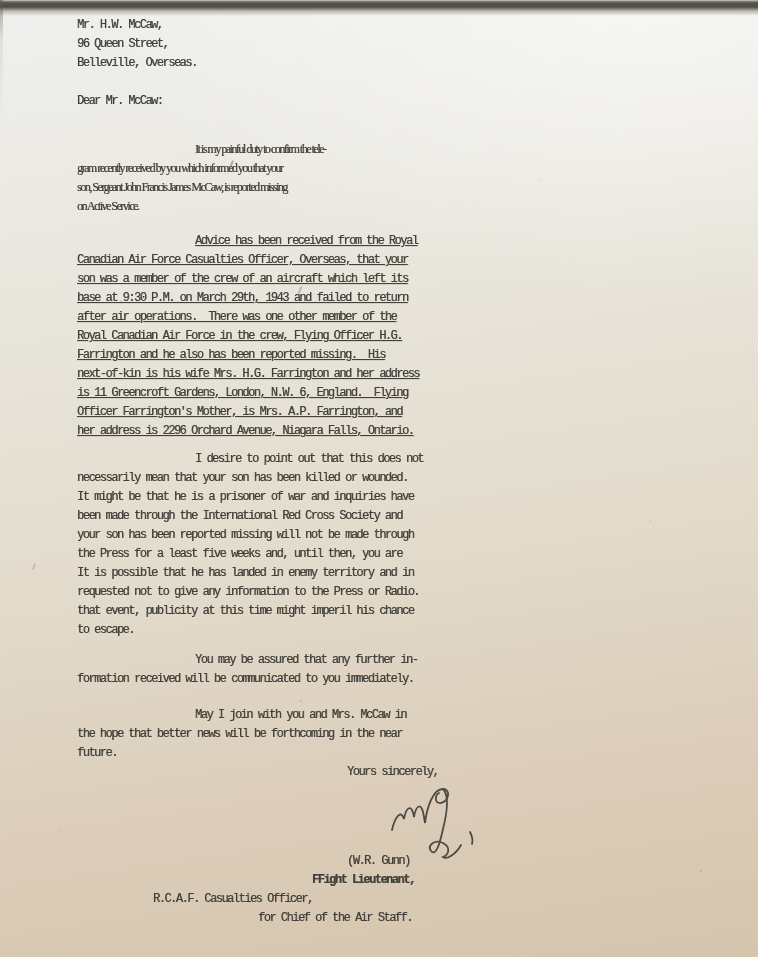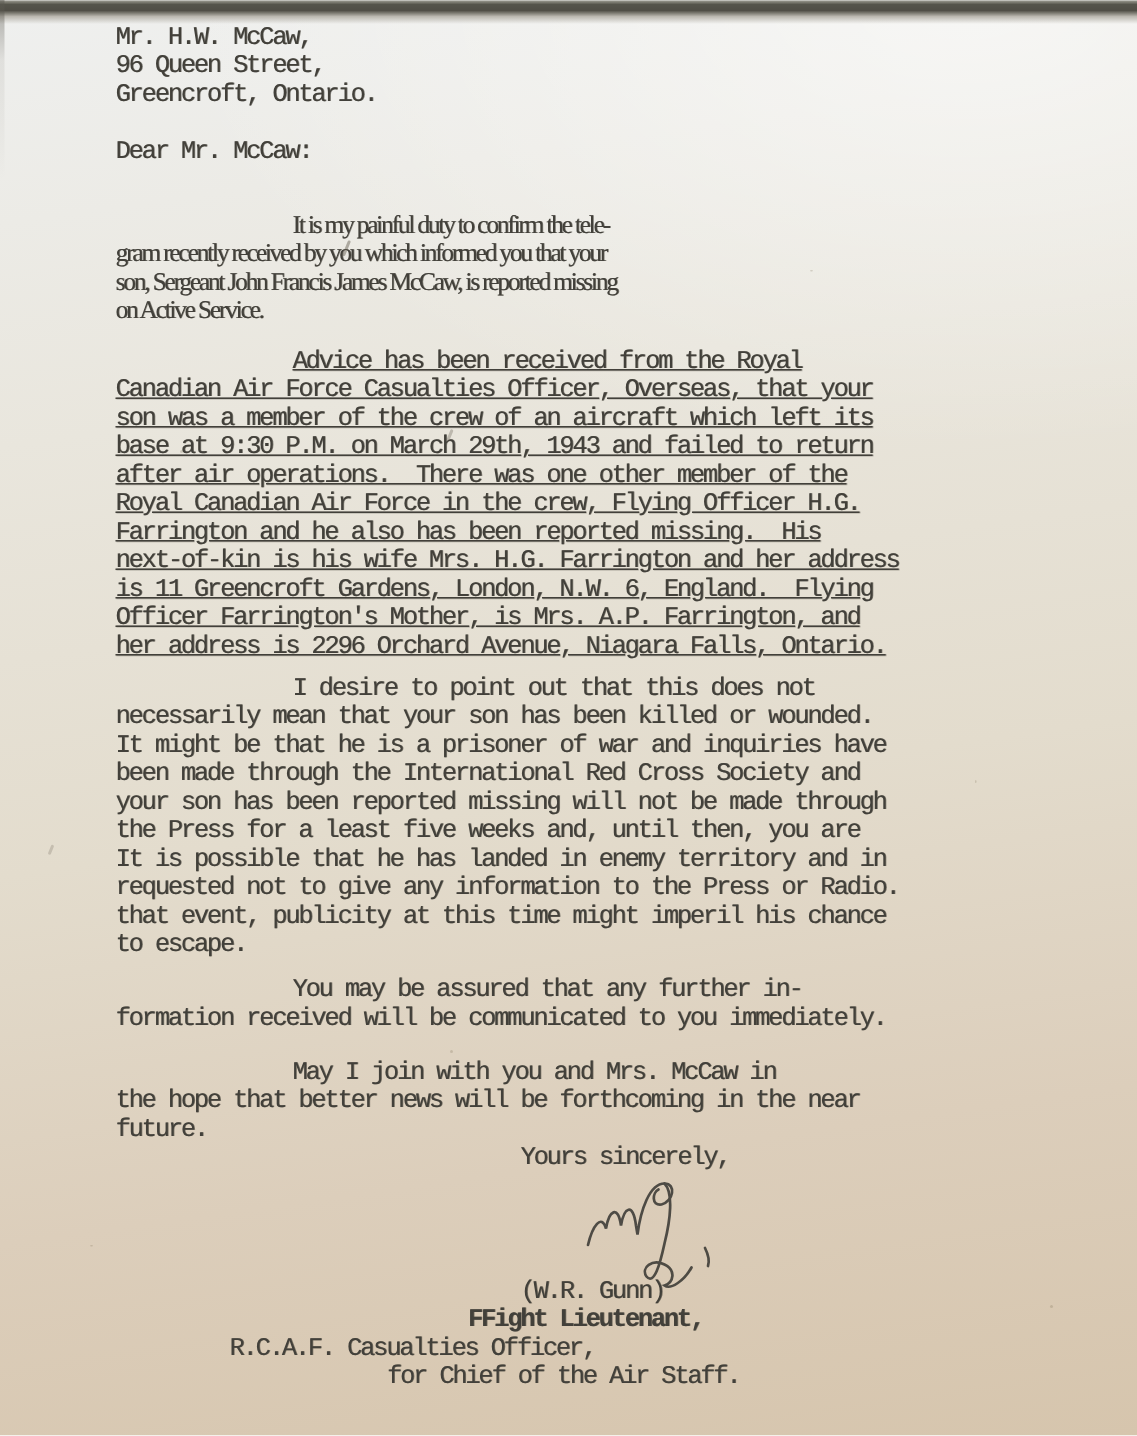--- a/index.html
+++ b/index.html
@@ -31,21 +31,21 @@
     position: absolute;
     top: 0; left: 0; bottom: 0;
     width: 3px;
     background: linear-gradient(180deg, rgba(90,88,80,0.5), rgba(120,115,105,0.12) 40px, rgba(120,115,105,0) 120px);
   }
   .letter {
     position: absolute;
     top: 0; left: 0;
     padding: 16px 0 0 77px;
     color: #42403a;
-    font-size: 17px;
+    font-size: 12px;
     letter-spacing: -1.5px;
     text-shadow: 0.5px 0.2px 0.4px rgba(62,58,50,0.6);
   }
   .pline {
     white-space: pre;
     line-height: 19px;
     height: 19px;
   }
   .first { padding-left: 118px; }
   .salutation { margin-top: 19px; }
@@ -88,21 +88,21 @@
 
 <div class="scan">
   <div class="top-edge"></div>
   <div class="left-edge"></div>
 
   <div class="letter">
 
     <div>
       <div class="pline">Mr. H.W. McCaw,</div>
       <div class="pline">96 Queen Street,</div>
-      <div class="pline">Greencroft, Ontario.</div>
+      <div class="pline">Belleville, Overseas.</div>
     </div>
 
     <div class="pline salutation">Dear Mr. McCaw:</div>
 
     <div class="para-1">
       <div class="pline first">It is my painful duty to confirm the tele-</div>
       <div class="pline">gram recently received by you which informed you that your</div>
       <div class="pline">son, Sergeant John Francis James McCaw, is reported missing</div>
       <div class="pline">on Active Service.</div>
     </div>

